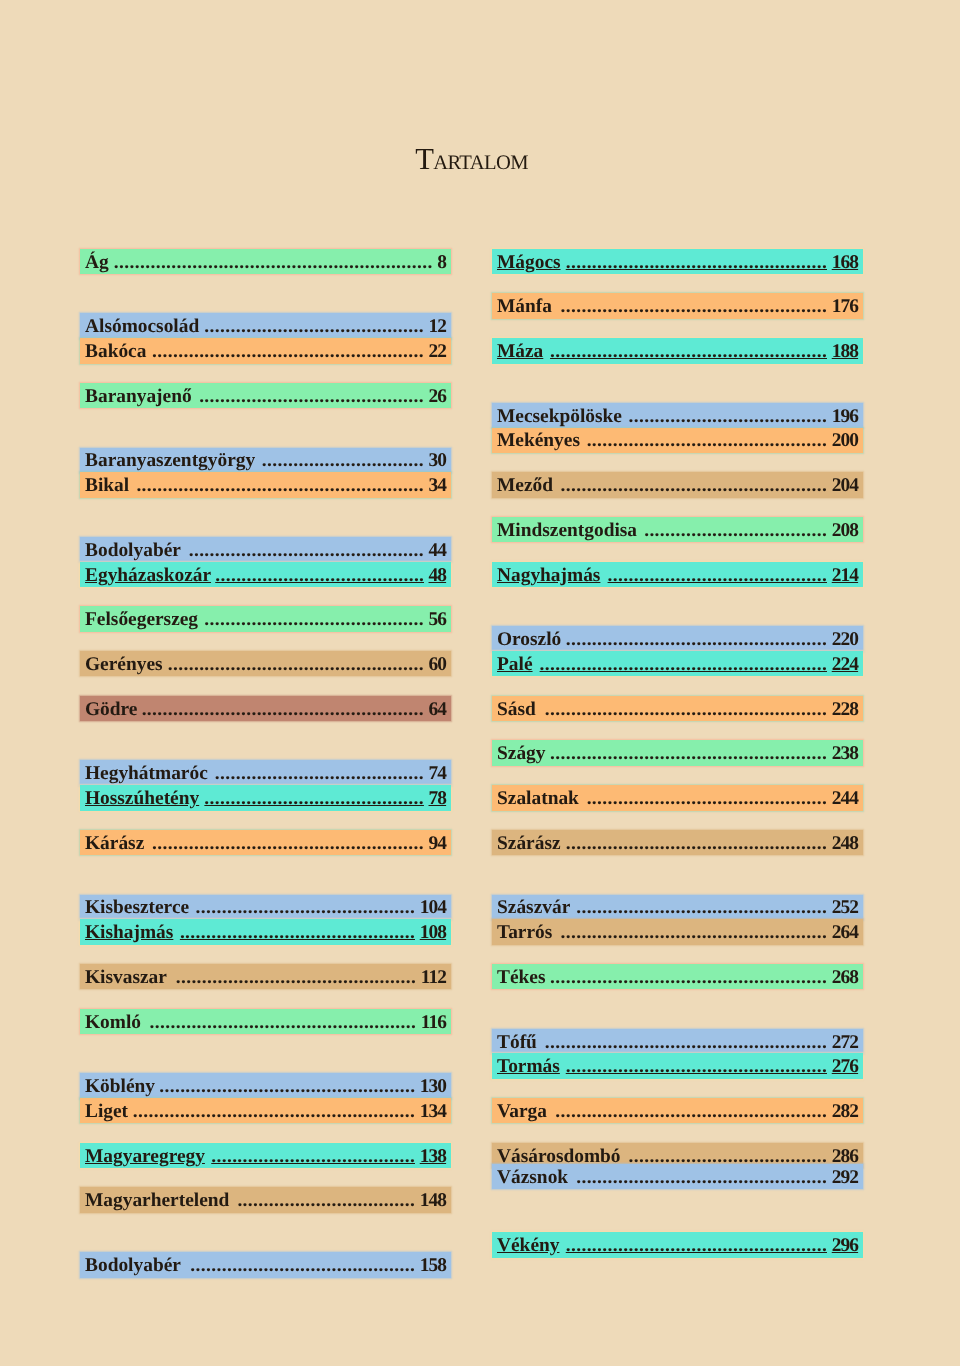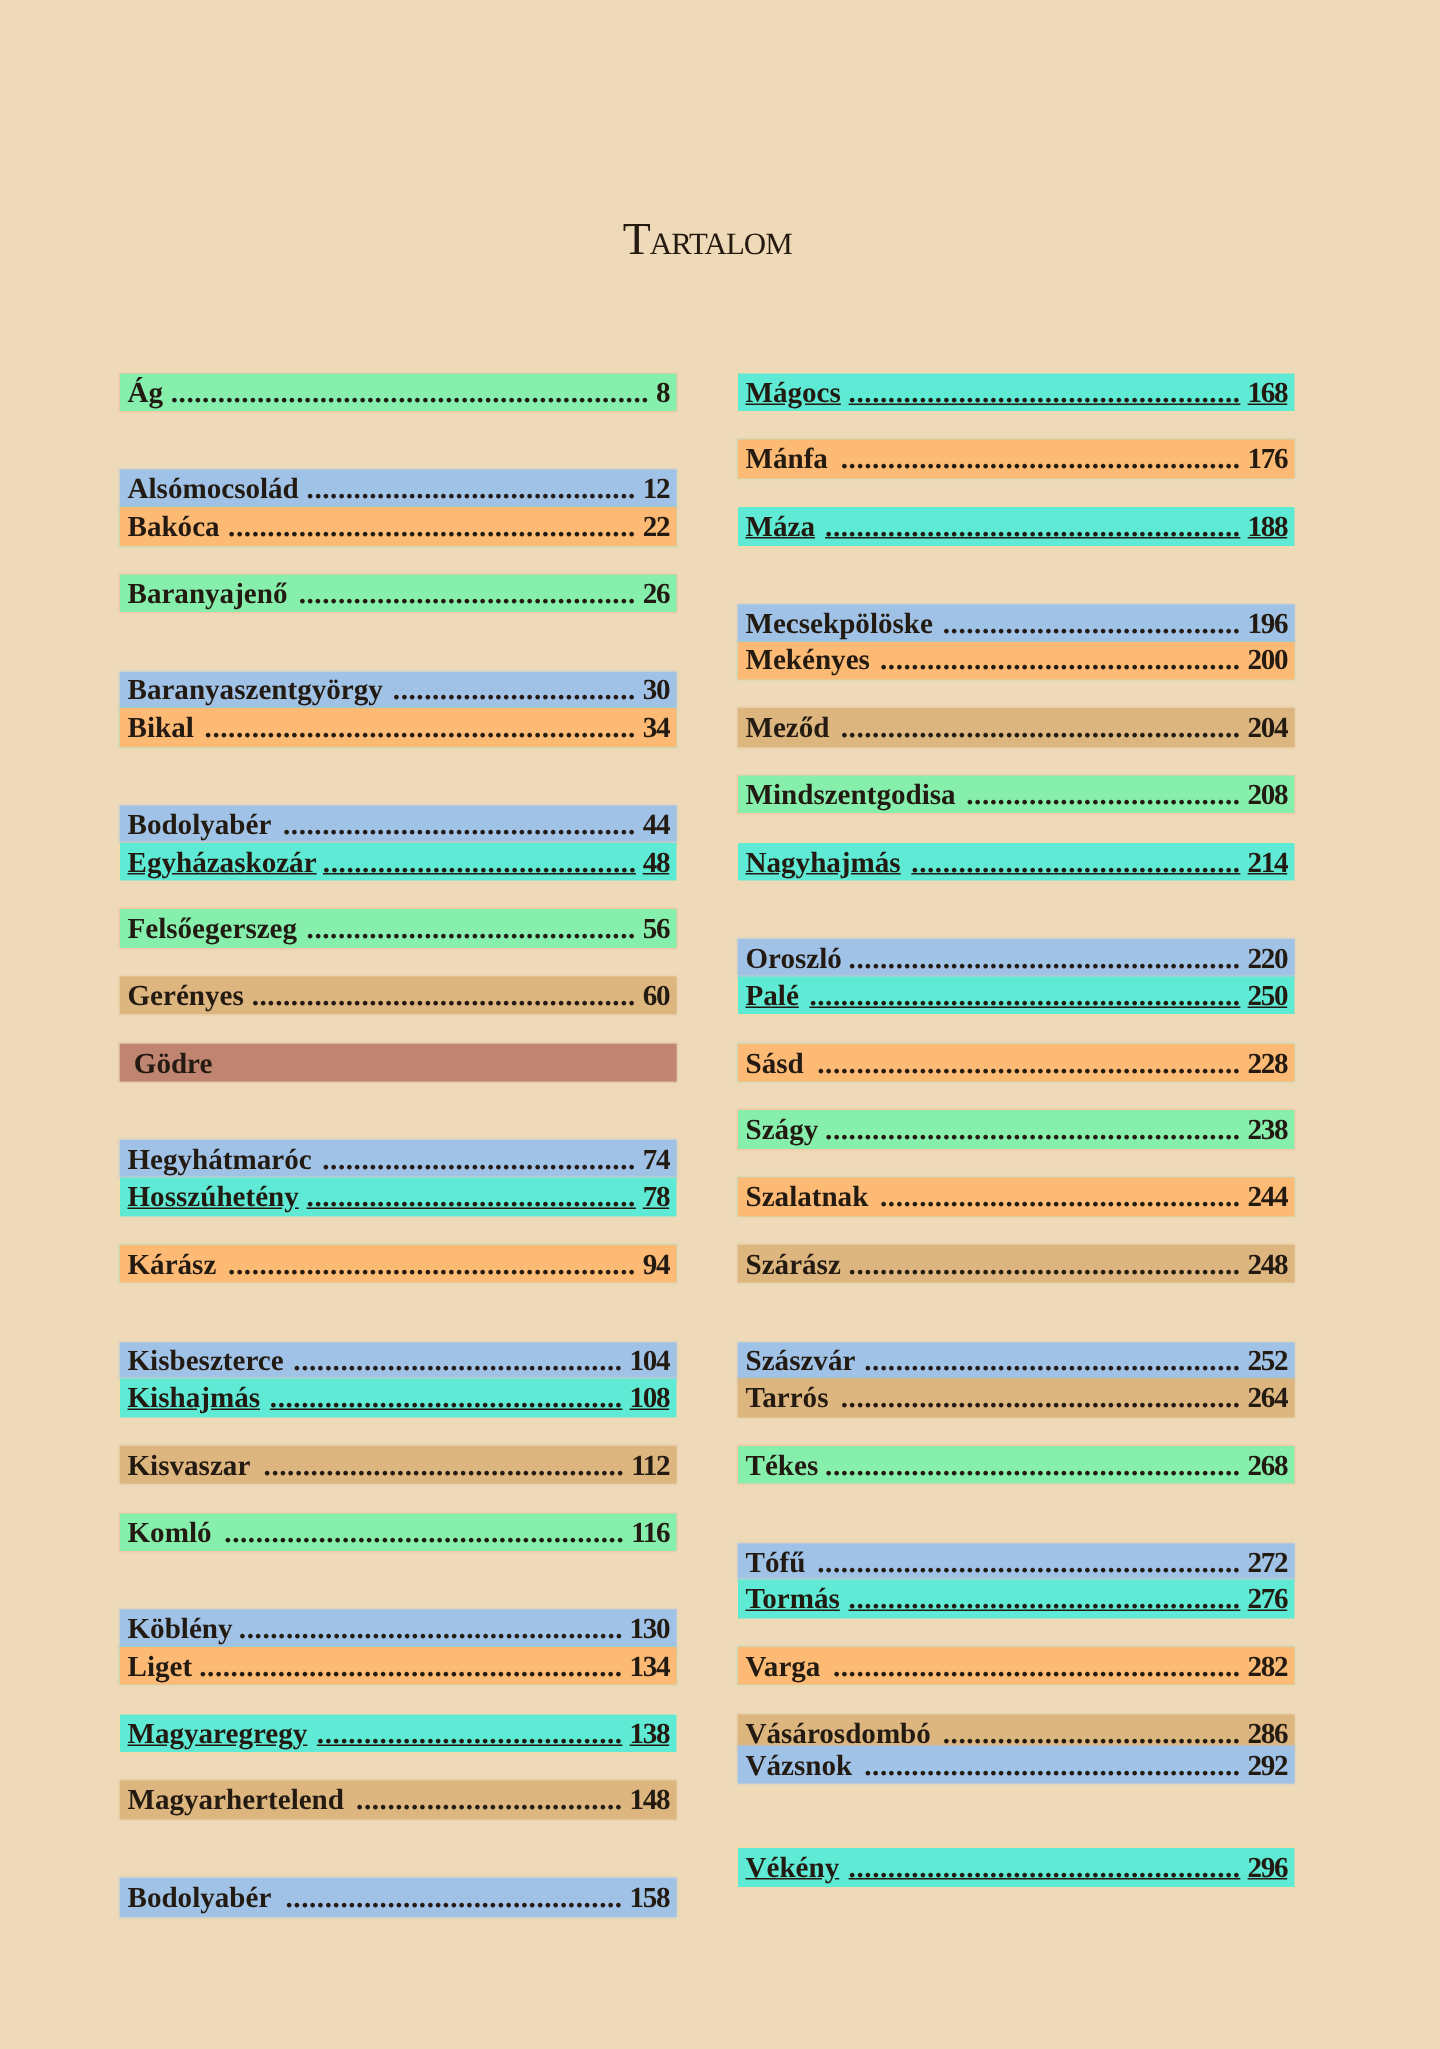--- a/index.html
+++ b/index.html
@@ -53,21 +53,21 @@
     text-align:right;
   }
   .entry .pg { flex:0 0 auto; letter-spacing:-0.9px; }
 
   
   .c-salmon { background:#86efac; box-shadow:0 0 1.2px .6px #FDAA8D8C; }
   .c-blue   { background:#9FC2E6; box-shadow:0 0 1.2px .6px #9FC2E68C;margin-top:20px; }
   .c-green  { background:#fdba74; box-shadow:0 0 1.2px .6px #9AD3AC8C; }
   .c-yellow { background:#5eead4; box-shadow:0 0 1.2px .6px #FDDFA28C;text-decoration:underline; }
   .c-gold   { background:#DCB57F; box-shadow:0 0 1.2px .6px #DCB57F8C; }
-  .c-brown  { background:#C08570; box-shadow:0 0 1.2px .6px #C085708C;flex-direction:column; }
+  .c-brown  { background:#C08570; box-shadow:0 0 1.2px .6px #C085708C; }
 </style>
 </head>
 <body>
 
 <div class="page">
 
   <h1 class="toc-title">Tartalom</h1>
 
   <div class="col col-left">
       <div class="entry c-salmon" style="top:0.0px">
@@ -229,21 +229,21 @@
         <span class="pg">214</span>
       </div>
       <div class="entry c-blue" style="top:357.6px">
         <span class="name">Oroszló</span>
         <span class="dots">..................................................</span>
         <span class="pg">220</span>
       </div>
       <div class="entry c-yellow" style="top:402.3px">
         <span class="name">Palé</span>
         <span class="dots">.......................................................</span>
-        <span class="pg">250</span>
+        <span class="pg">224</span>
       </div>
       <div class="entry c-green" style="top:447.0px">
         <span class="name">Sásd</span>
         <span class="dots">......................................................</span>
         <span class="pg">228</span>
       </div>
       <div class="entry c-salmon" style="top:491.7px">
         <span class="name">Szágy</span>
         <span class="dots">.....................................................</span>
         <span class="pg">238</span>

